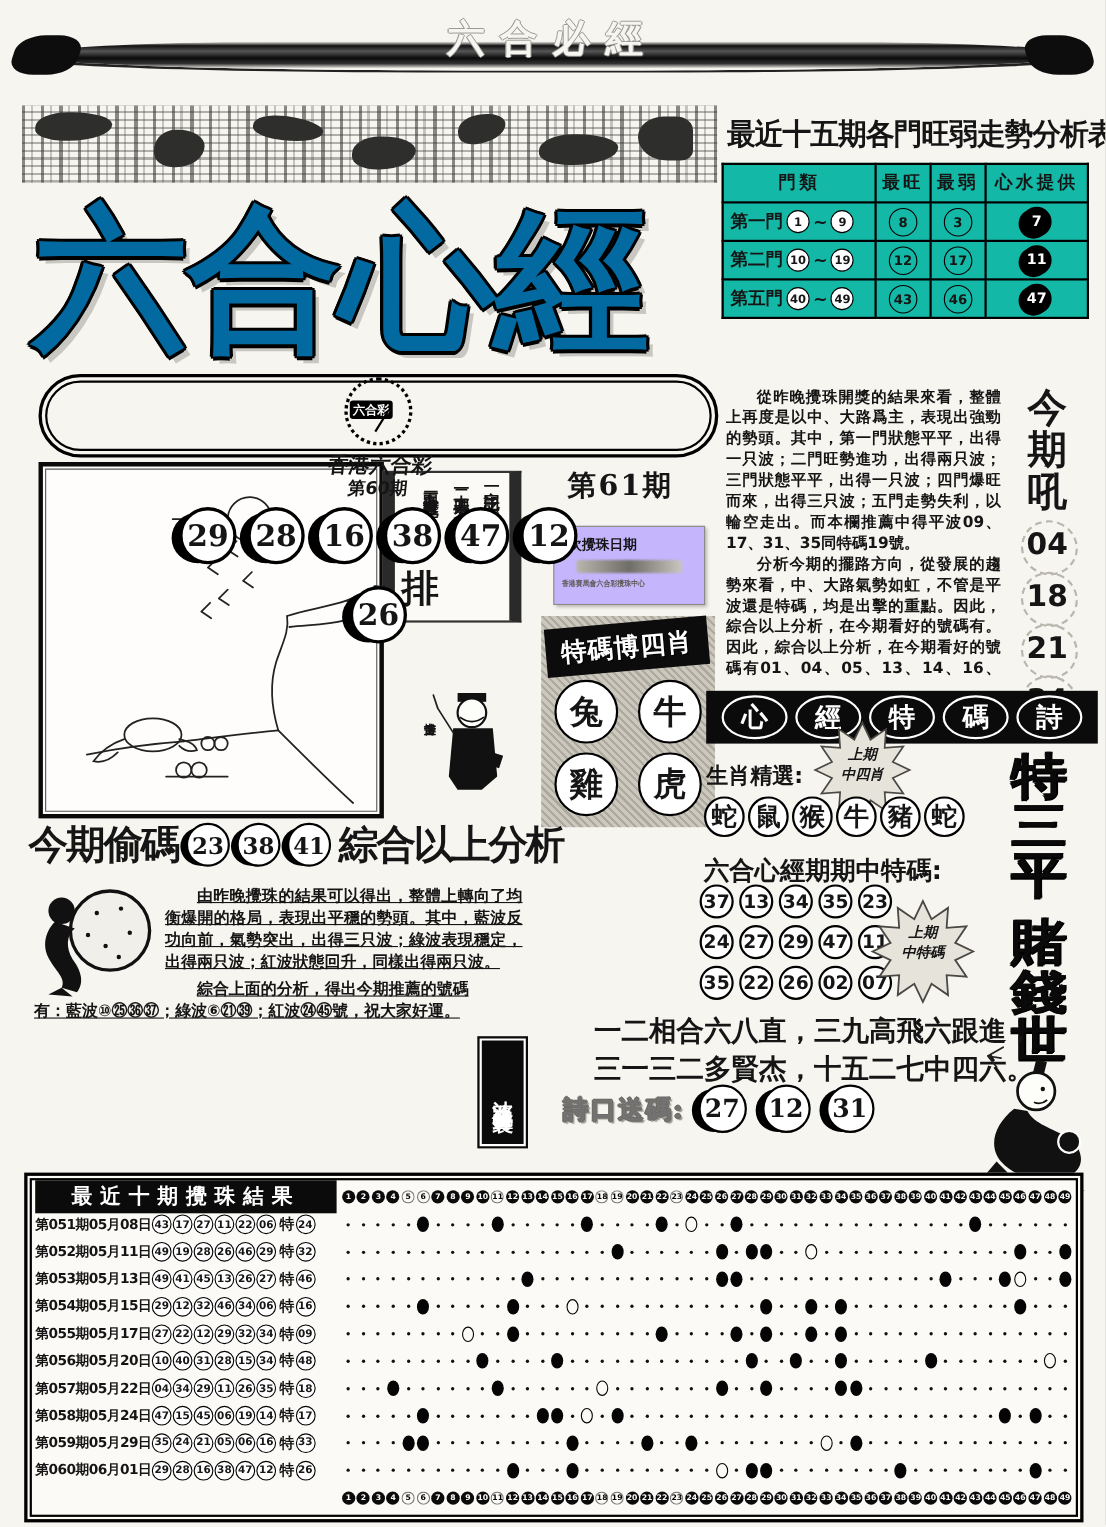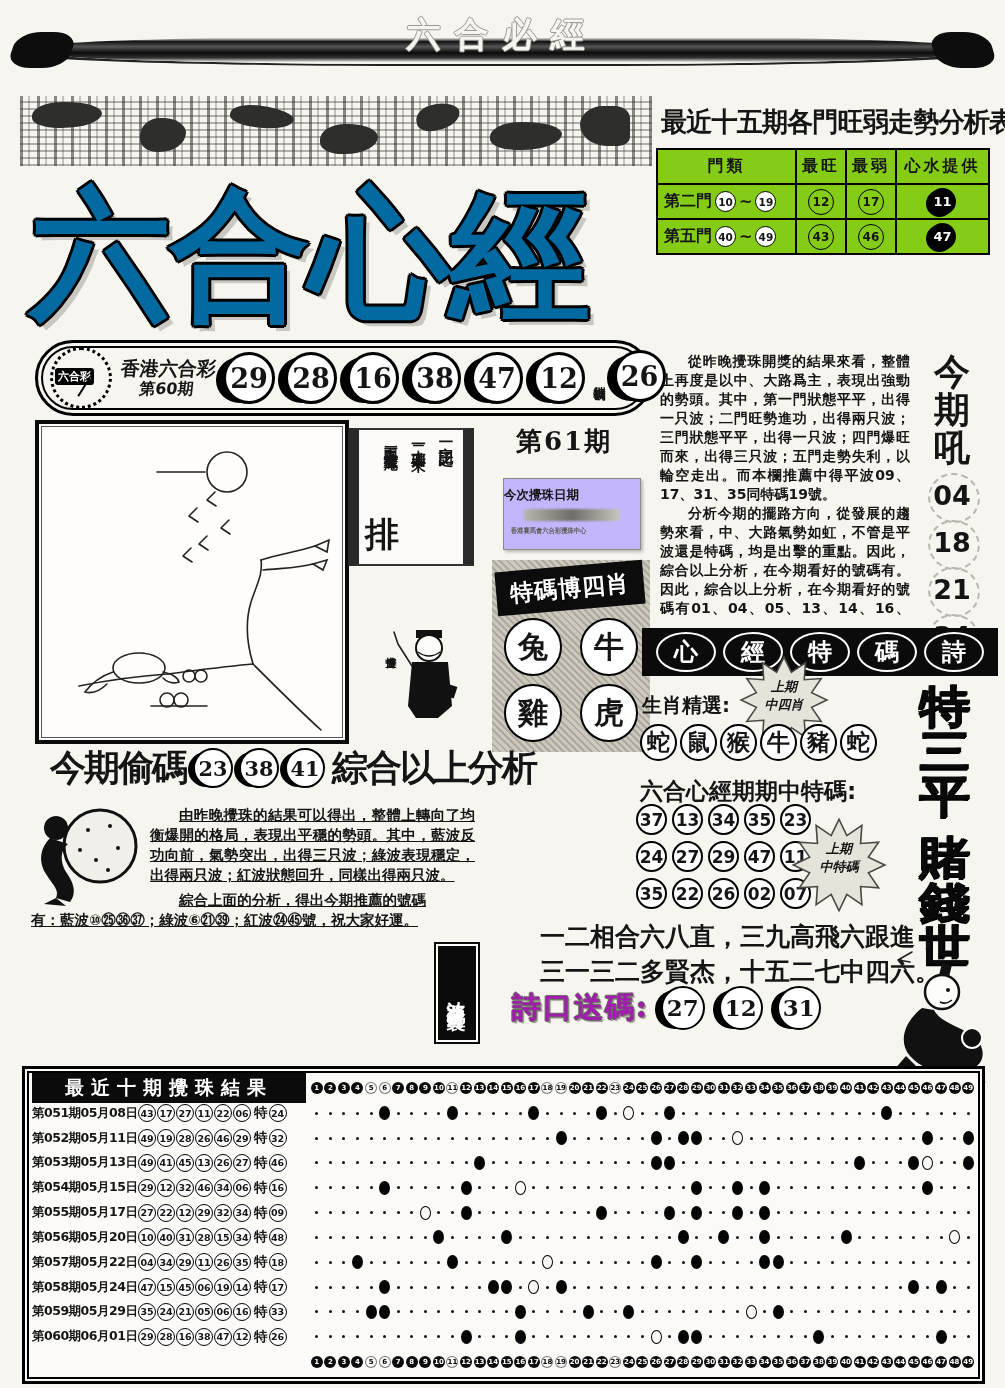--- a/index.html
+++ b/index.html
@@ -23,21 +23,21 @@
       repeating-linear-gradient(90deg,rgba(10,10,10,.55) 0 3px,transparent 3px 8px,rgba(10,10,10,.25) 8px 10px,transparent 10px 17px),
       repeating-linear-gradient(0deg,rgba(10,10,10,.35) 0 2px,transparent 2px 7px);}
   .blob{position:absolute;background:#0c0c0c;border-radius:46% 54% 60% 40%/55% 45% 60% 40%;}
 
   .masthead{left:30px;top:170px;width:622px;height:168px;display:flex;align-items:center;justify-content:space-between;
     font-size:140px;font-weight:900;line-height:1;color:#0369a1;
     text-shadow:3px 0 #000,-3px 0 #000,0 3px #000,0 -3px #000,2px 2px #000,-2px -2px #000,2px -2px #000,-2px 2px #000,6px 6px 0 #c9c7c1;}
 
   
   .results{left:35px;top:340px;width:618px;height:76px;border:3px solid #000;border-radius:38px;background:#f7f5f0;
-    display:flex;align-items:center;gap:8px;padding:0 12px;box-sizing:border-box;z-index:2;}
+    display:flex;align-items:center;gap:8px;padding:0 12px;box-sizing:border-box;z-index:2;flex-direction:column;}
   .results:before{content:"";position:absolute;inset:3px;border:2px solid #000;border-radius:32px;pointer-events:none;}
   .logo-circle{width:56px;height:56px;border:3px dotted #000;border-radius:50%;flex:0 0 auto;position:relative;}
   .logo-chip{position:absolute;left:2px;top:18px;background:#000;color:#fff;font-size:11px;font-weight:bold;padding:1px 3px;border-radius:3px;}
   .logo-hand{position:absolute;left:30px;top:26px;width:2px;height:22px;background:#000;transform:rotate(32deg);}
   .brand{flex:0 0 auto;text-align:center;font-weight:900;transform:skewX(-6deg);line-height:1.15;}
   .brand .l1{font-size:19px;} .brand .l2{font-size:16px;}
   .result-balls{display:flex;align-items:center;gap:10px;flex:1;}
   .special-label{writing-mode:vertical-rl;font-size:12px;font-weight:bold;line-height:1.05;letter-spacing:1px;flex:0 0 auto;}
 
   
@@ -48,21 +48,21 @@
     box-sizing:border-box;display:flex;align-items:center;justify-content:center;
     font-family:"DejaVu Serif","Liberation Serif",serif;font-weight:900;font-size:calc(var(--s)*0.52);}
   .ball-lg{--s:52px;} .ball-md{--s:44px;} .ball-sm{--s:40px;}
 
   .oball{display:inline-flex;align-items:center;justify-content:center;background:#fff;border:2px solid #000;
     border-radius:50%;font-weight:bold;box-sizing:border-box;flex:0 0 auto;}
 
   
   .trend{left:656px;top:104px;width:334px;}
   .trend-title{font-size:27px;font-weight:900;text-align:center;letter-spacing:-1px;transform:scaleX(.97);white-space:nowrap;}
-  table.tt{width:100%;border-collapse:collapse;margin-top:8px;background:#84cc16;}
+  table.tt{width:100%;border-collapse:collapse;margin-top:8px;background:#14b8a6;}
   table.tt th,table.tt td{border:2px solid #000;height:33px;text-align:center;font-weight:bold;padding:0 2px;}
   table.tt th{font-size:16px;letter-spacing:3px;}
   .gate-cell{display:flex;align-items:center;justify-content:flex-start;gap:3px;padding-left:4px;font-size:16px;}
   .rng{width:21px;height:21px;border:1.5px solid #000;border-radius:50%;display:inline-flex;align-items:center;justify-content:center;font-size:10.5px;}
   .hw{width:24px;height:24px;border:1.5px solid #000;border-radius:50%;display:inline-flex;align-items:center;justify-content:center;font-size:12px;margin:auto;}
   .pick{width:27px;height:27px;background:#000;color:#fff;border-radius:50%;display:inline-flex;align-items:center;justify-content:center;
     font-size:13px;font-weight:900;box-shadow:-3px 2px 0 #000;}
 
   
   .analysis{left:660px;top:352px;width:250px;height:266px;font-size:14px;line-height:19px;text-align:justify;font-weight:bold;overflow:hidden;}
@@ -96,21 +96,21 @@
     display:flex;align-items:center;justify-content:center;gap:1px;color:#fff;font-size:23px;font-weight:900;letter-spacing:1px;
     text-shadow:1px 1px 0 #000;}
   .sz-grid{position:absolute;left:10px;top:58px;width:138px;display:grid;grid-template-columns:1fr 1fr;gap:8px 14px;justify-items:center;}
   .sz-ball{width:58px;height:58px;font-size:30px;font-family:"DejaVu Serif","Liberation Serif",serif;border-width:2.5px;}
 
   
   .painter{left:382px;top:622px;width:80px;height:102px;}
   .painter-label{position:absolute;left:0;top:26px;writing-mode:vertical-rl;font-size:11px;font-weight:bold;}
 
   
-  .steal-title{left:26px;top:740px;width:462px;height:56px;display:flex;align-items:center;gap:7px;margin-left:24px;}
+  .steal-title{left:26px;top:740px;width:462px;height:56px;display:flex;align-items:center;gap:7px;}
   .steal-title .t{font-size:36px;font-weight:900;letter-spacing:-2px;white-space:nowrap;}
   .steal-body{left:26px;top:800px;width:454px;height:260px;font-size:14.5px;line-height:20px;font-weight:bold;text-align:justify;overflow:hidden;}
   .steal-body p{margin:5px;text-indent:2em;text-decoration:underline;}
   .thief{float:left;width:118px;height:108px;margin:0 6px 2px 0;}
   .corner-float{float:right;width:46px;height:102px;margin:52px 0 4px 8px;background:#0b0b0b;
     box-shadow:inset 0 0 0 2px #0b0b0b,inset 0 0 0 4px #fff;display:flex;align-items:center;justify-content:center;}
   .corner-float span{writing-mode:vertical-rl;color:#fff;font-size:19px;font-weight:900;letter-spacing:4px;
     font-family:"DejaVu Serif","Liberation Serif",serif;}
 
   
@@ -129,21 +129,21 @@
   .ballgrid{left:636px;top:804px;display:grid;grid-template-rows:repeat(3,1fr);gap:6px;}
   .ballgrid .r{display:flex;gap:5px;}
   .hb{width:31px;height:31px;font-size:17px;border-width:2.5px;}
   .vart{left:898px;top:684px;width:92px;text-align:center;font-family:"DejaVu Serif","Liberation Serif",serif;}
   .vart .g{margin-bottom:16px;}
   .vart .c{font-size:44px;font-weight:900;line-height:1.02;color:#0a0a0a;text-shadow:1.5px 0 #000,0 1.5px #000,1px 1px #000;
     transform:scaleX(1.15);}
   .poem{left:540px;top:920px;width:470px;font-size:25px;font-weight:900;line-height:1.38;letter-spacing:0px;white-space:nowrap;
     font-family:"DejaVu Serif","Liberation Serif",serif;}
   .send{left:502px;top:986px;display:flex;align-items:center;gap:12px;}
-  .send-label{font-size:29px;font-weight:900;letter-spacing:2px;color:#a21caf;white-space:nowrap;
+  .send-label{font-size:23px;font-weight:900;letter-spacing:2px;color:#737373;white-space:nowrap;
     text-shadow:1px 0 #6e6c66,-1px 0 #6e6c66,0 1px #6e6c66,0 -1px #6e6c66,2px 2px 1px #9a9890;padding-left:10px;}
 
   
   .history{left:22px;top:1066px;width:963px;height:318px;border:3px solid #000;background:#fbfaf6;box-sizing:border-box;}
   .history:before{content:"";position:absolute;inset:2px;border:2px solid #000;pointer-events:none;}
   .h-inner{position:absolute;inset:7px;display:flex;flex-direction:column;}
   .h-row{display:flex;align-items:center;flex:1;min-height:0;}
   .h-left{flex:0 0 278px;display:flex;align-items:center;}
   .h-grid{flex:1;display:grid;grid-template-columns:repeat(49,1fr);align-items:center;height:100%;}
   .h-title{flex:1;background:#0b0b0b;color:#fff;font-size:19px;font-weight:900;letter-spacing:7px;text-align:center;
@@ -229,20 +229,33 @@
             <th>門類</th>
             <th>最旺</th>
             <th>最弱</th>
             <th>心水提供</th>
           </tr>
         </thead>
       <tbody id="trend-body">
           <tr>
             <td>
               <span class="gate-cell">
+                <span>第一門</span>
+                <span class="oball rng">1</span>
+                <span>~</span>
+                <span class="oball rng">9</span>
+              </span>
+            </td>
+            <td><span class="hw">8</span></td>
+            <td><span class="hw">3</span></td>
+            <td><span class="pick">7</span></td>
+          </tr>
+          <tr>
+            <td>
+              <span class="gate-cell">
                 <span>第二門</span>
                 <span class="oball rng">10</span>
                 <span>~</span>
                 <span class="oball rng">19</span>
               </span>
             </td>
             <td><span class="hw">12</span></td>
             <td><span class="hw">17</span></td>
             <td><span class="pick">11</span></td>
           </tr>

